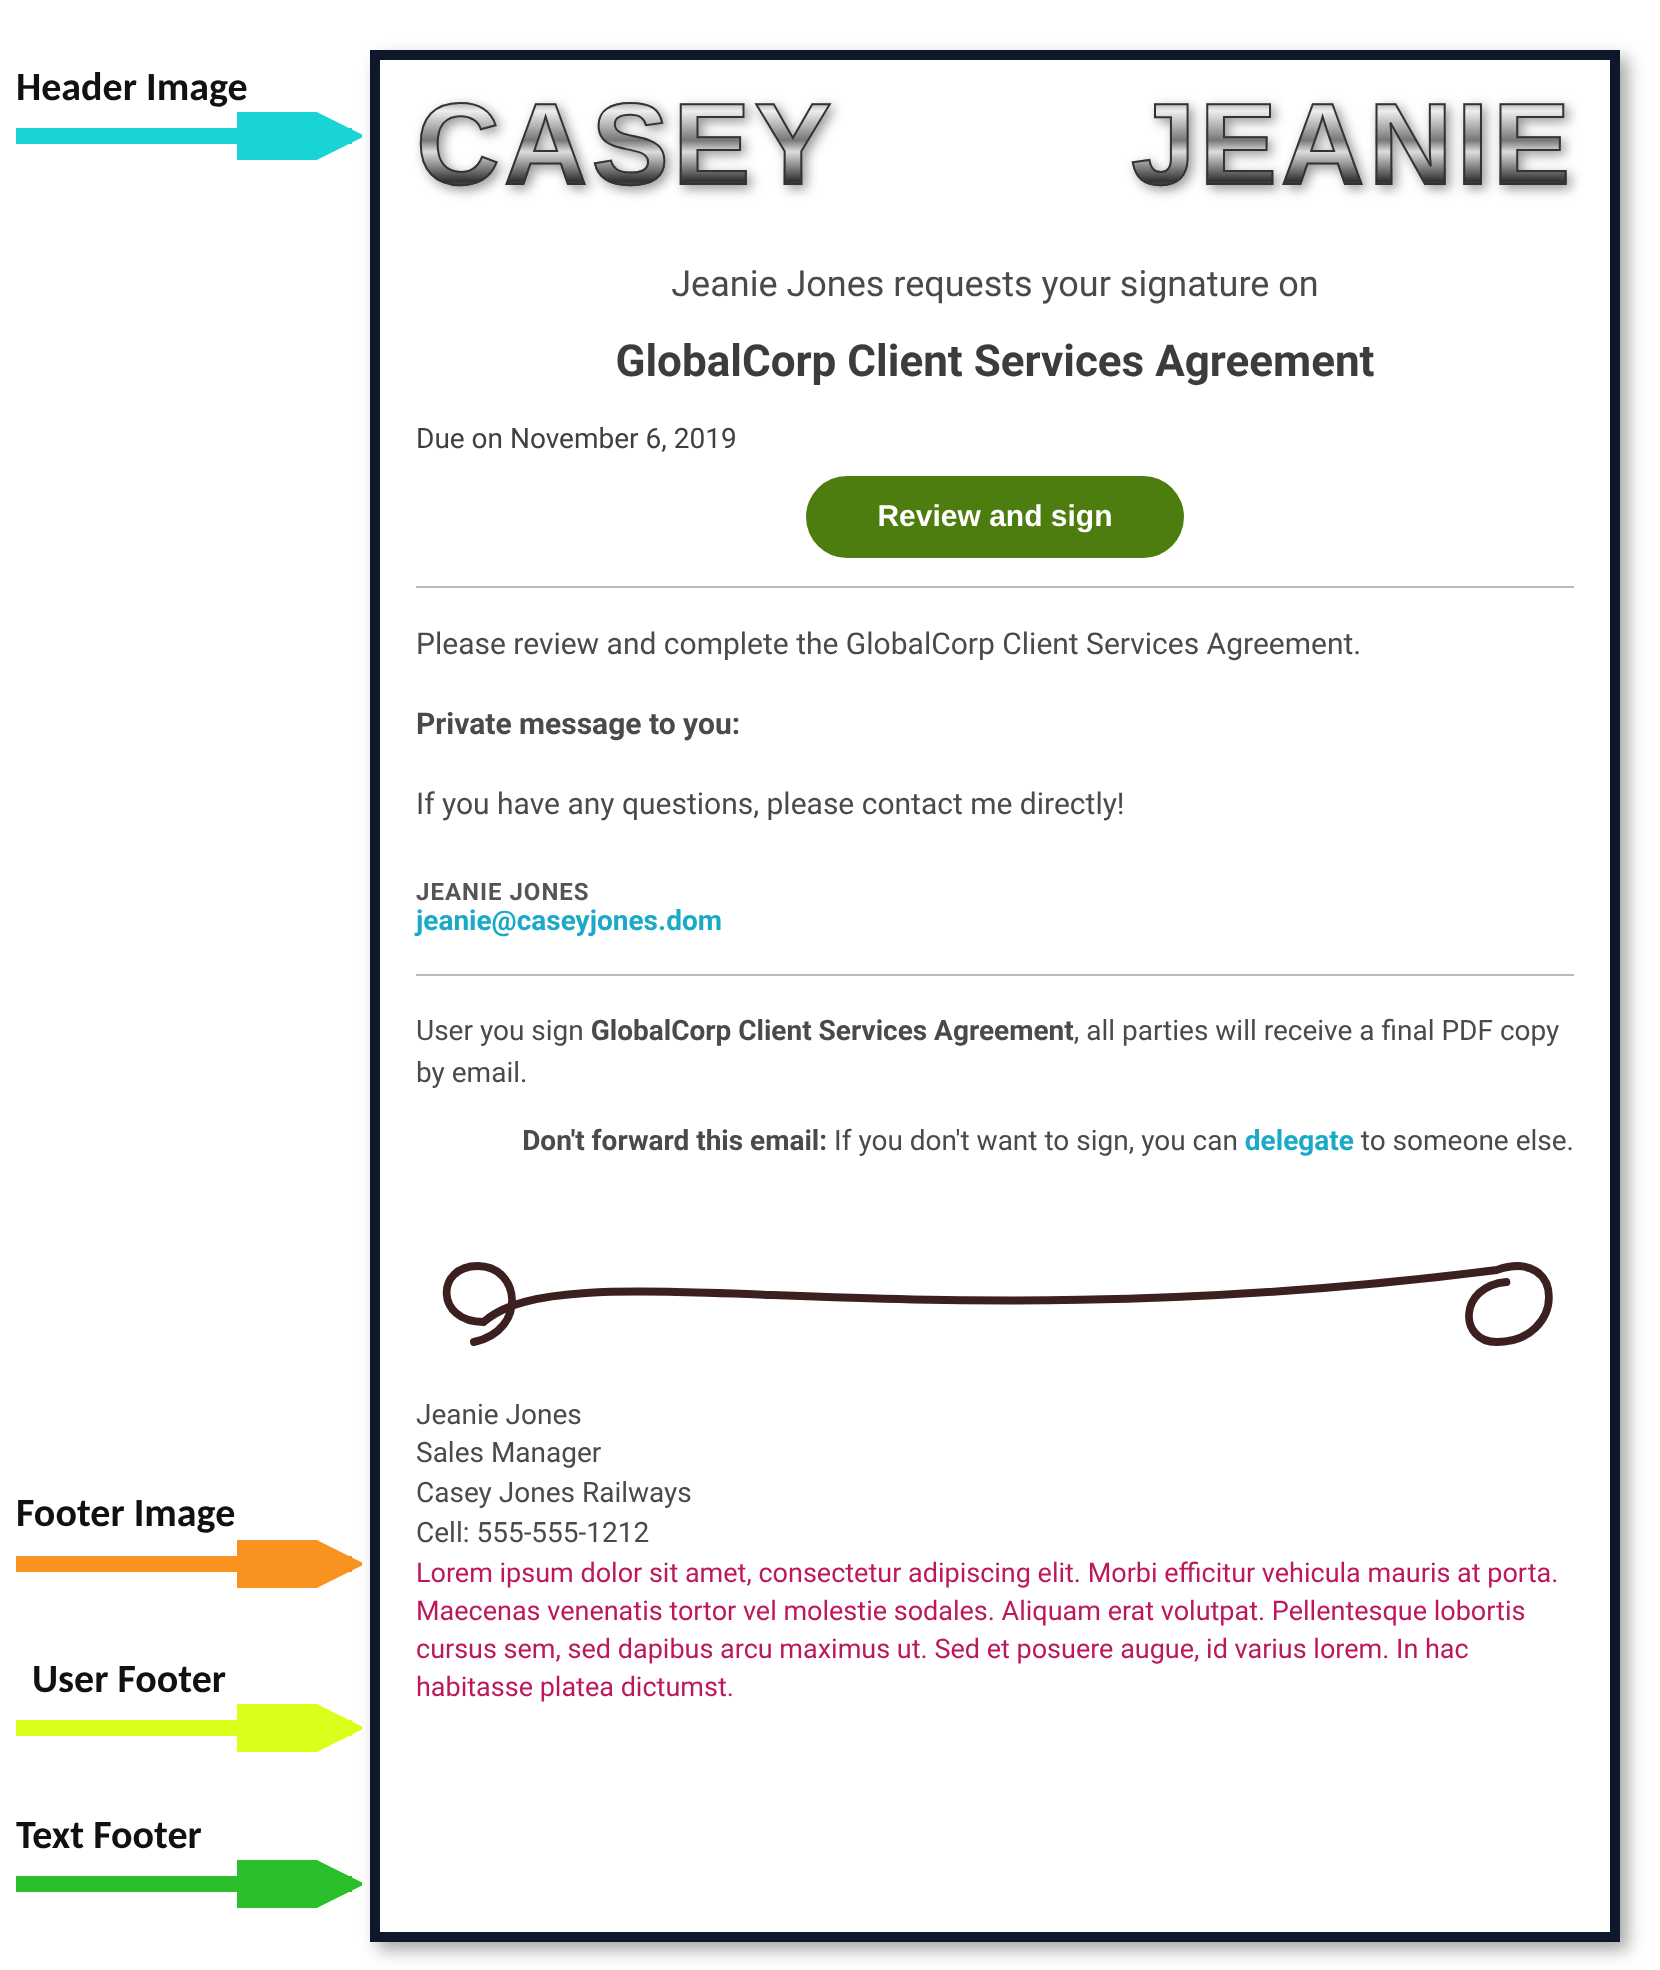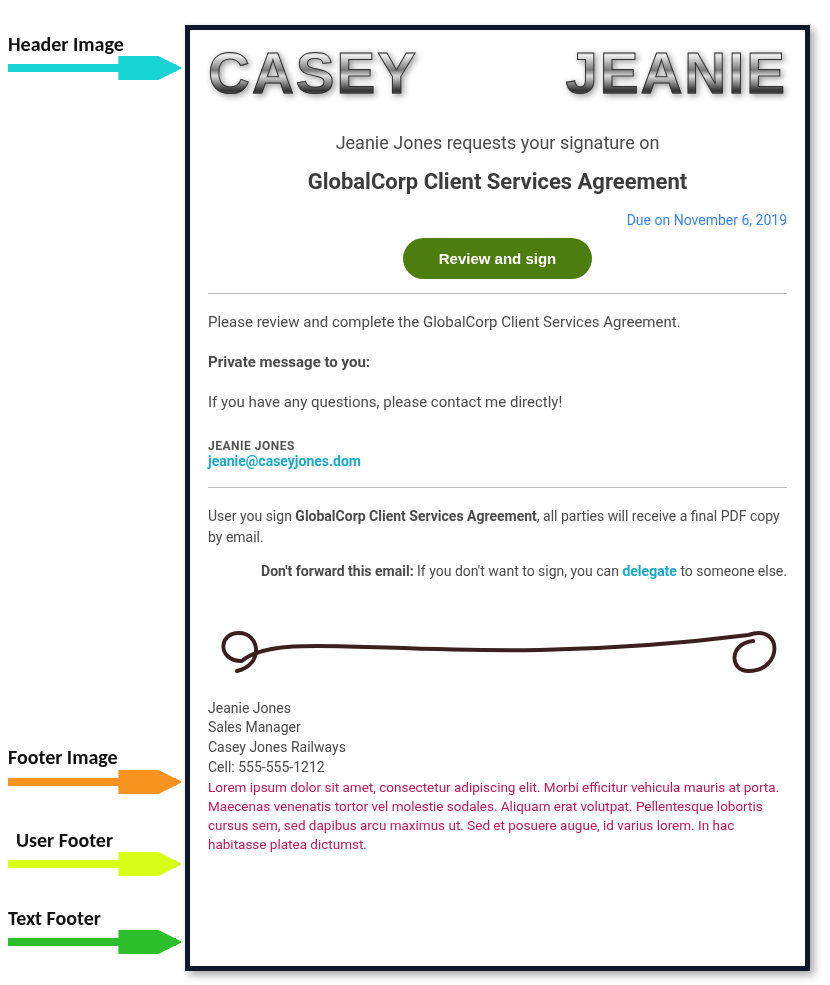--- a/index.html
+++ b/index.html
@@ -56,23 +56,23 @@
     font-size: 18px;
     color: #4a4a4a;
     margin-bottom: 16px;
   }
   .title-line2 {
     font-size: 22px;
     font-weight: 700;
     color: #3c3c3c;
   }
   .due {
-    text-align: right;
-    font-size: 14px;
-    color: #3b82f6;
+    text-align: left;
+    font-size: 14px;
+    color: #404040;
     margin-top: 18px;
   }
   .cta {
     display: block;
     margin: 10px auto 14px auto;
     background: #4d7c0f;
     color: #fff;
     border: none;
     border-radius: 22px;
     padding: 12px 36px;

